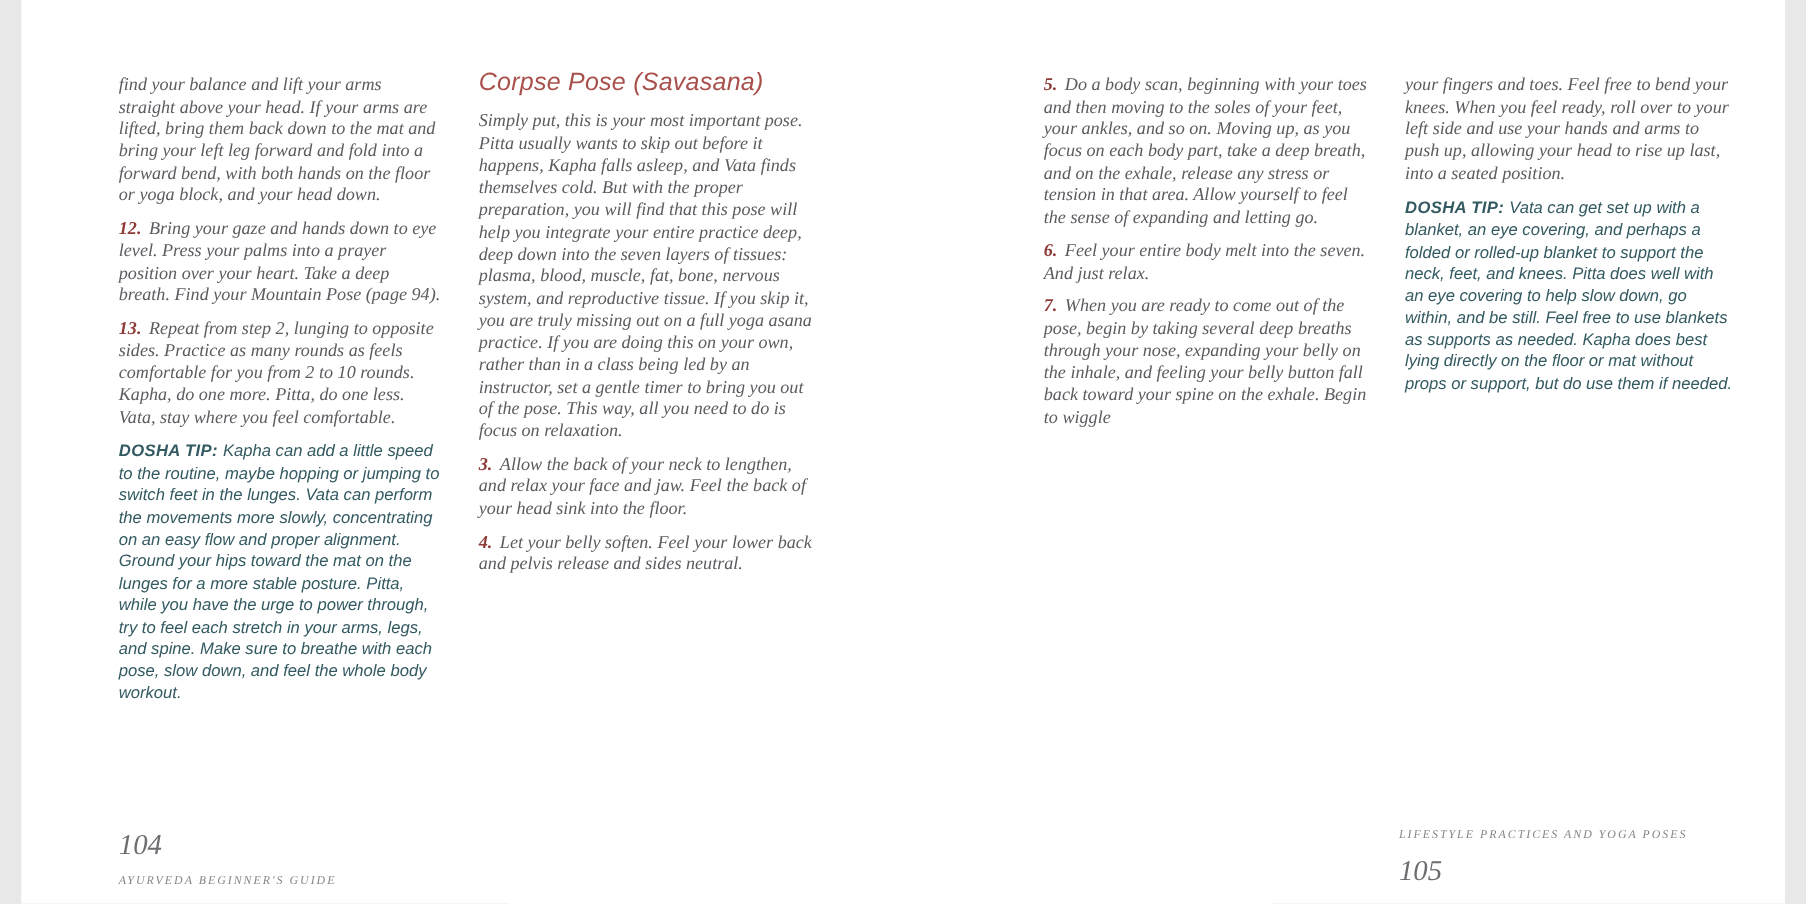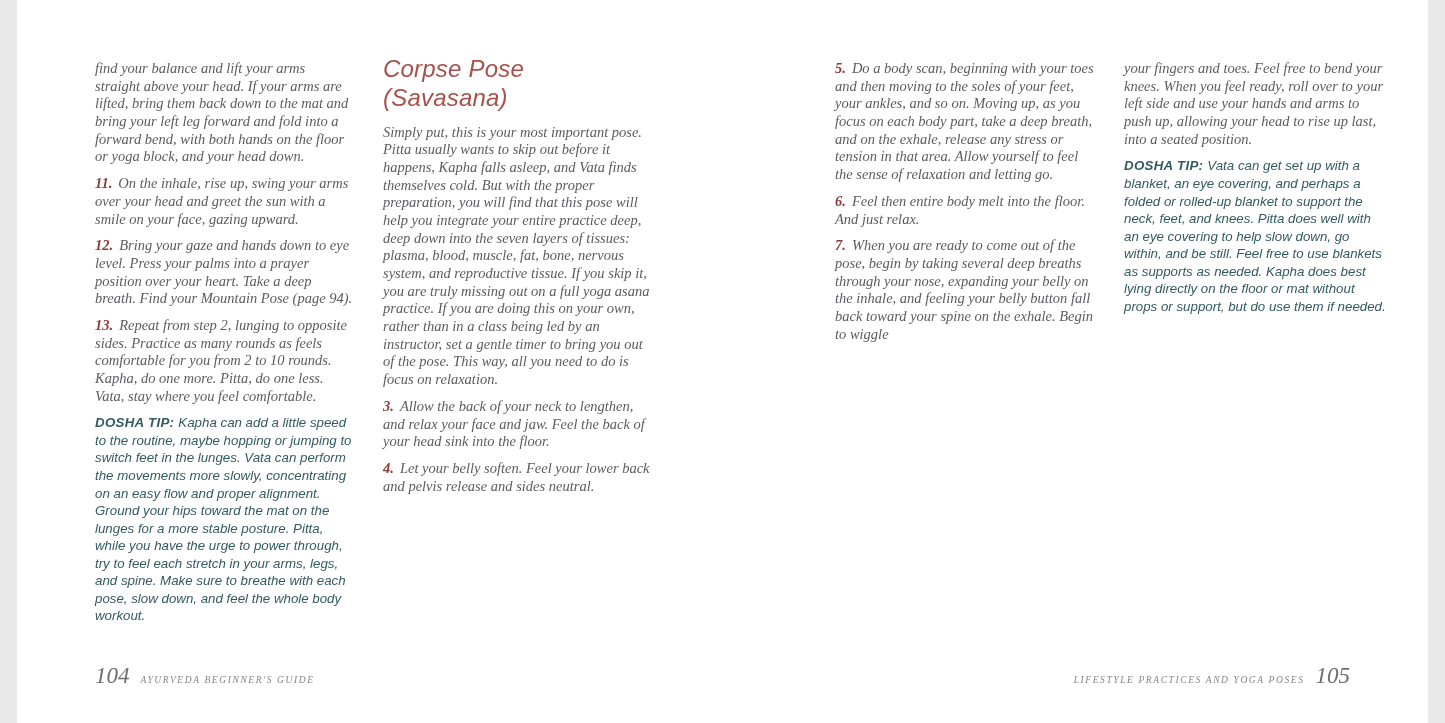--- a/index.html
+++ b/index.html
@@ -21,21 +21,21 @@
   .col p{margin:0 0 9px 0;}
   .col p:last-child{margin-bottom:0;}
   .num{
     font-weight:bold;
     color:#8e3b38;
     margin-right:6px;
   }
   .pose-heading{
     font-family:"Liberation Sans", sans-serif;
     font-weight:400;
-    font-size:24px;
+    font-size:20px;
     color:#a8504b;
     margin:0 0 11px 0;
     letter-spacing:0.2px;
   }
   .tip{
     font-family:"Liberation Sans", sans-serif;
     font-size:13.3px;
     line-height:1.32;
     color:#335a61;
     margin-top:12px;
@@ -44,20 +44,21 @@
     font-weight:bold;
     letter-spacing:0.3px;
     margin-right:4px;
   }
   .footer{
     position:absolute;
     top:663px;
     display:flex;
     align-items:baseline;
     gap:11px;
+    flex-direction:column;
   }
   .footer.left-footer{left:78px;}
   .footer.right-footer{right:78px;justify-content:space-between;}
   .pagenum{
     font-size:23px;
     color:#6d6e72;
   }
   .running-title{
     font-size:9.5px;
     letter-spacing:1.6px;
@@ -65,23 +66,20 @@
     color:#85868a;
   }
 </style>
 </head>
 <body>
 
 <div class="spread">
 
   <div class="col" style="left:78px;top:60px;width:258px;">
     <p>find your balance and lift your arms straight above your head. If your arms are lifted, bring them back down to the mat and bring your left leg forward and fold into a forward bend, with both hands on the floor or yoga block, and your head down.</p>
-    <p>
-      <span class="num">11.</span><span>On the inhale, rise up, swing your arms over your head and greet the sun with a smile on your face, gazing upward.</span>
-    </p>
     <p>
       <span class="num">12.</span><span>Bring your gaze and hands down to eye level. Press your palms into a prayer position over your heart. Take a deep breath. Find your Mountain Pose (page 94).</span>
     </p>
     <p>
       <span class="num">13.</span><span>Repeat from step 2, lunging to opposite sides. Practice as many rounds as feels comfortable for you from 2 to 10 rounds. Kapha, do one more. Pitta, do one less. Vata, stay where you feel comfortable.</span>
     </p>
     <p class="tip">
       <span class="tip-label">DOSHA TIP:</span><span>Kapha can add a little speed to the routine, maybe hopping or jumping to switch feet in the lunges. Vata can perform the movements more slowly, concentrating on an easy flow and proper alignment. Ground your hips toward the mat on the lunges for a more stable posture. Pitta, while you have the urge to power through, try to feel each stretch in your arms, legs, and spine. Make sure to breathe with each pose, slow down, and feel the whole body workout.</span>
     </p>
   </div>
@@ -92,24 +90,24 @@
     <p>
       <span class="num">3.</span><span>Allow the back of your neck to lengthen, and relax your face and jaw. Feel the back of your head sink into the floor.</span>
     </p>
     <p>
       <span class="num">4.</span><span>Let your belly soften. Feel your lower back and pelvis release and sides neutral.</span>
     </p>
   </div>
 
   <div class="col" style="left:818px;top:60px;width:264px;">
     <p>
-      <span class="num">5.</span><span>Do a body scan, beginning with your toes and then moving to the soles of your feet, your ankles, and so on. Moving up, as you focus on each body part, take a deep breath, and on the exhale, release any stress or tension in that area. Allow yourself to feel the sense of relaxation and letting go.</span>
+      <span class="num">5.</span><span>Do a body scan, beginning with your toes and then moving to the soles of your feet, your ankles, and so on. Moving up, as you focus on each body part, take a deep breath, and on the exhale, release any stress or tension in that area. Allow yourself to feel the sense of expanding and letting go.</span>
     </p>
     <p>
-      <span class="num">6.</span><span>Feel then entire body melt into the floor. And just relax.</span>
+      <span class="num">6.</span><span>Feel your entire body melt into the seven. And just relax.</span>
     </p>
     <p>
       <span class="num">7.</span><span>When you are ready to come out of the pose, begin by taking several deep breaths through your nose, expanding your belly on the inhale, and feeling your belly button fall back toward your spine on the exhale. Begin to wiggle</span>
     </p>
   </div>
 
   <div class="col" style="left:1107px;top:60px;width:264px;">
     <p>your fingers and toes. Feel free to bend your knees. When you feel ready, roll over to your left side and use your hands and arms to push up, allowing your head to rise up last, into a seated position.</p>
     <p class="tip">
       <span class="tip-label">DOSHA TIP:</span><span>Vata can get set up with a blanket, an eye covering, and perhaps a folded or rolled-up blanket to support the neck, feet, and knees. Pitta does well with an eye covering to help slow down, go within, and be still. Feel free to use blankets as supports as needed. Kapha does best lying directly on the floor or mat without props or support, but do use them if needed.</span>

